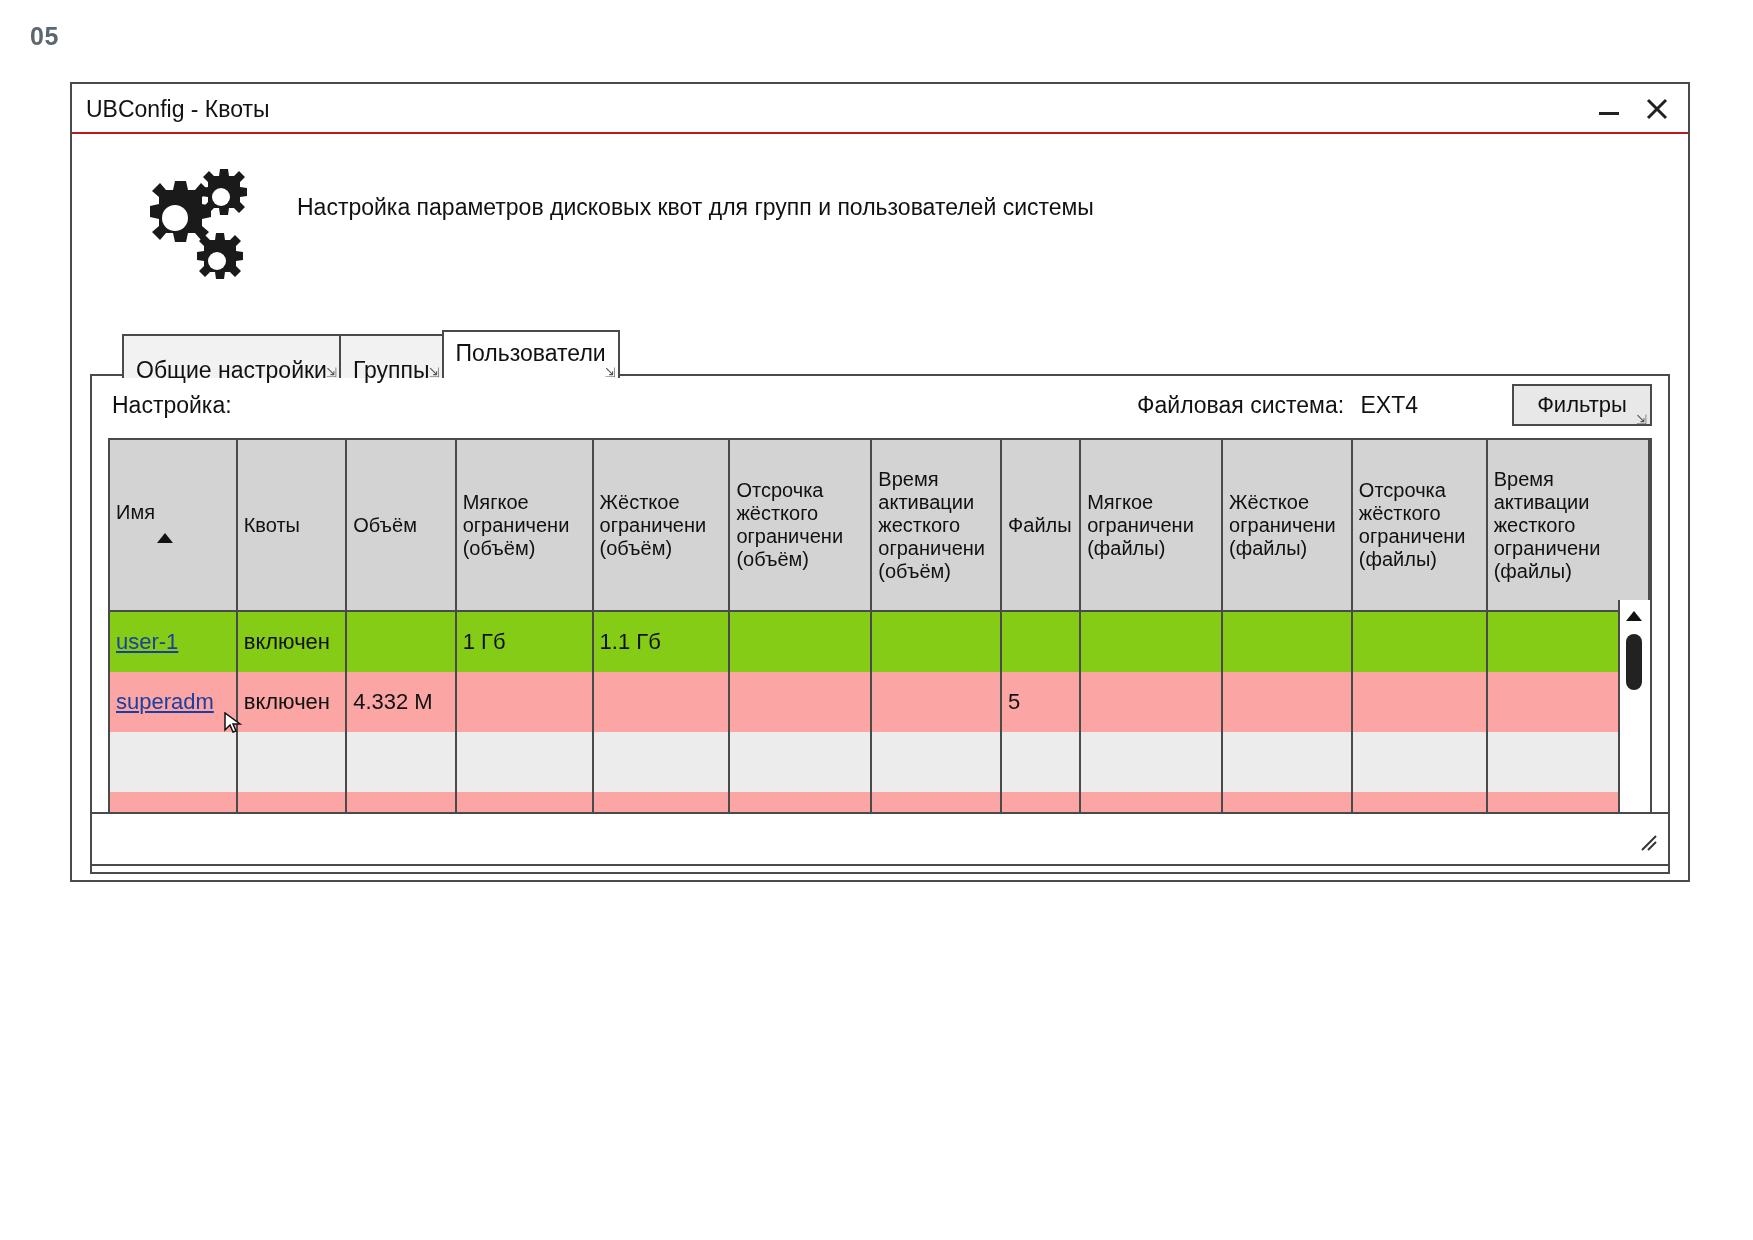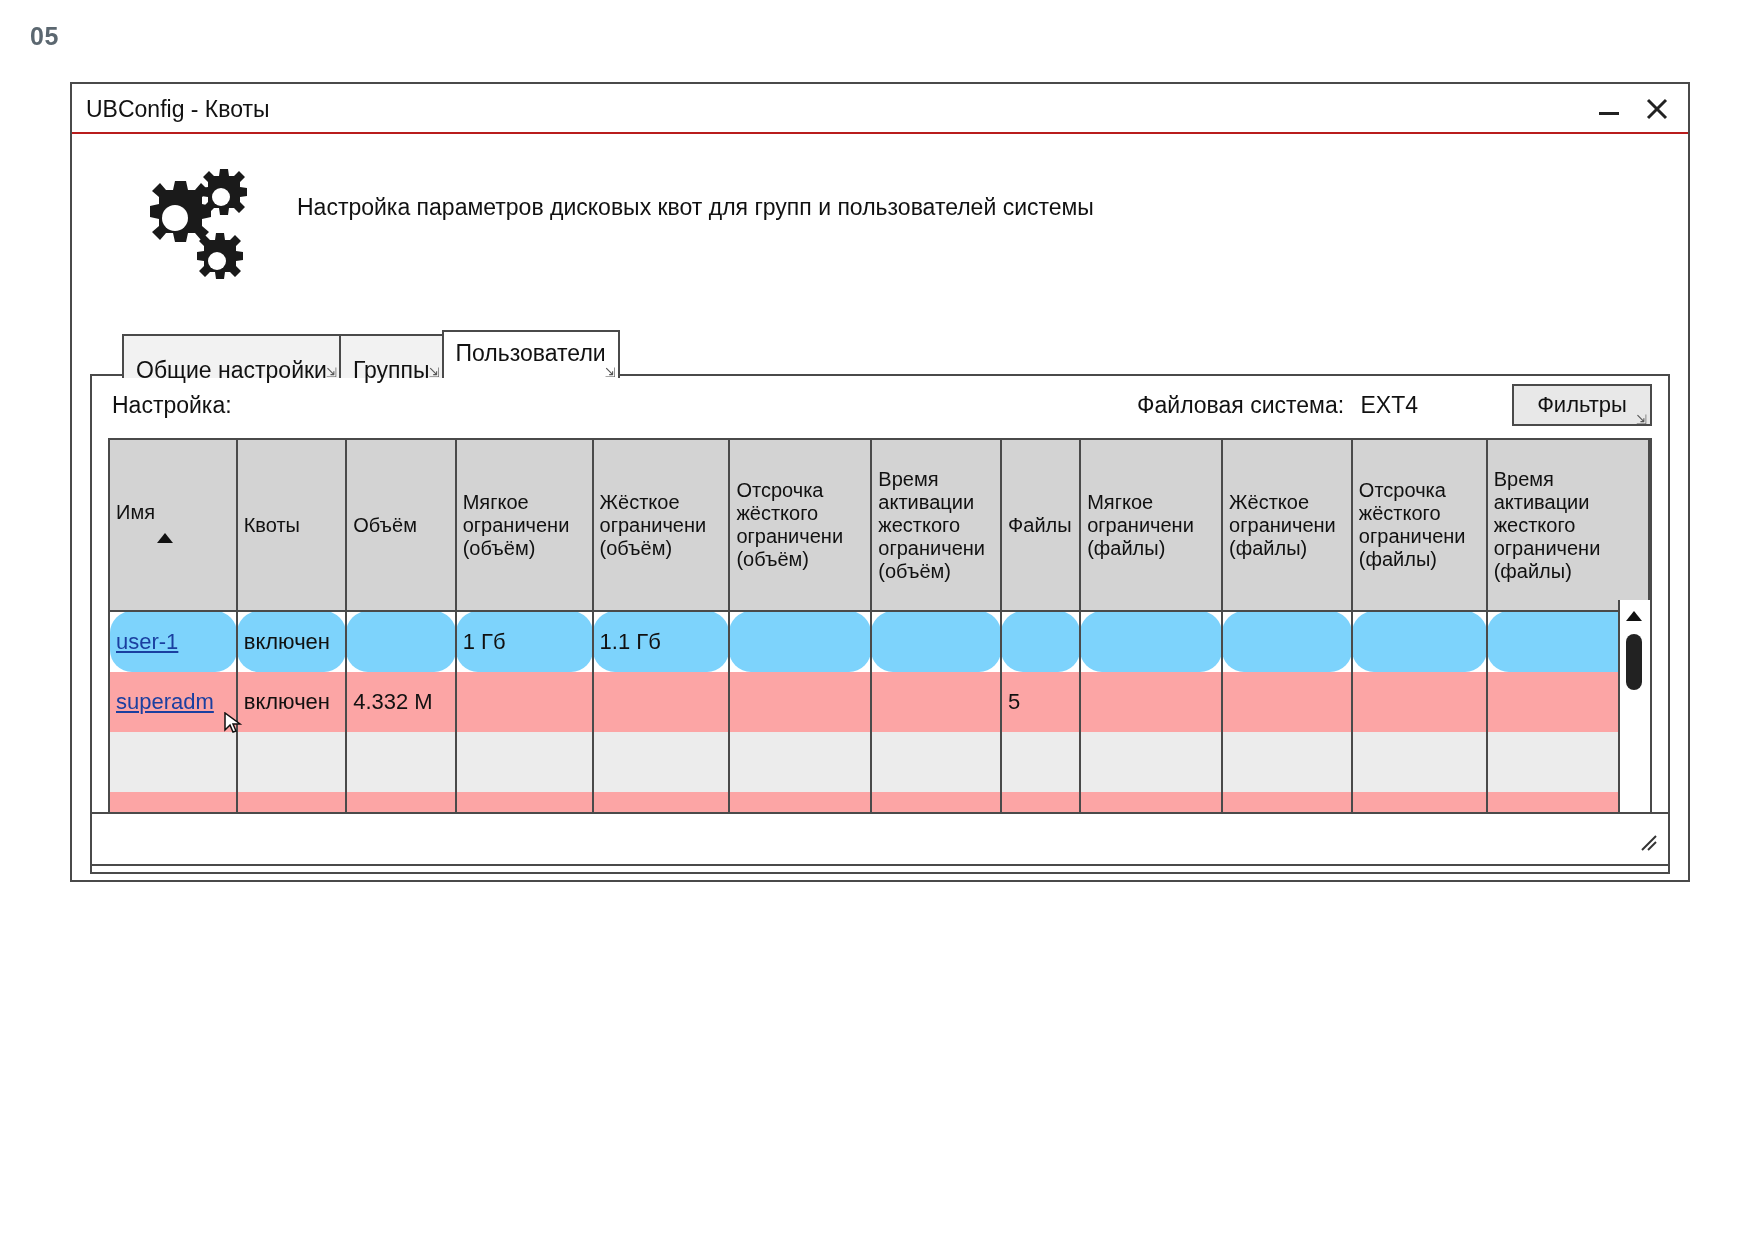--- a/index.html
+++ b/index.html
@@ -246,21 +246,21 @@
   table.grid td {
     border-right: 2px solid #4a4a4a;
     font-size: 22px;
     color: #111;
     padding: 4px 6px;
     height: 52px;
     overflow: hidden;
     white-space: nowrap;
     vertical-align: middle;
   }
-  tr.row-sel td { background: #7dd3fc; border-radius: 22px; }
+  tr.row-sel td { background: #84cc16; }
   tr.row-plain td { background: #fca5a5; }
   tr.row-alt td { background: #ececec; }
   td.name-cell a {
     color: #1a3fa0;
     text-decoration: underline;
     cursor: pointer;
   }
   .sort-arrow {
     display: inline-block;
     margin-left: 40px;

